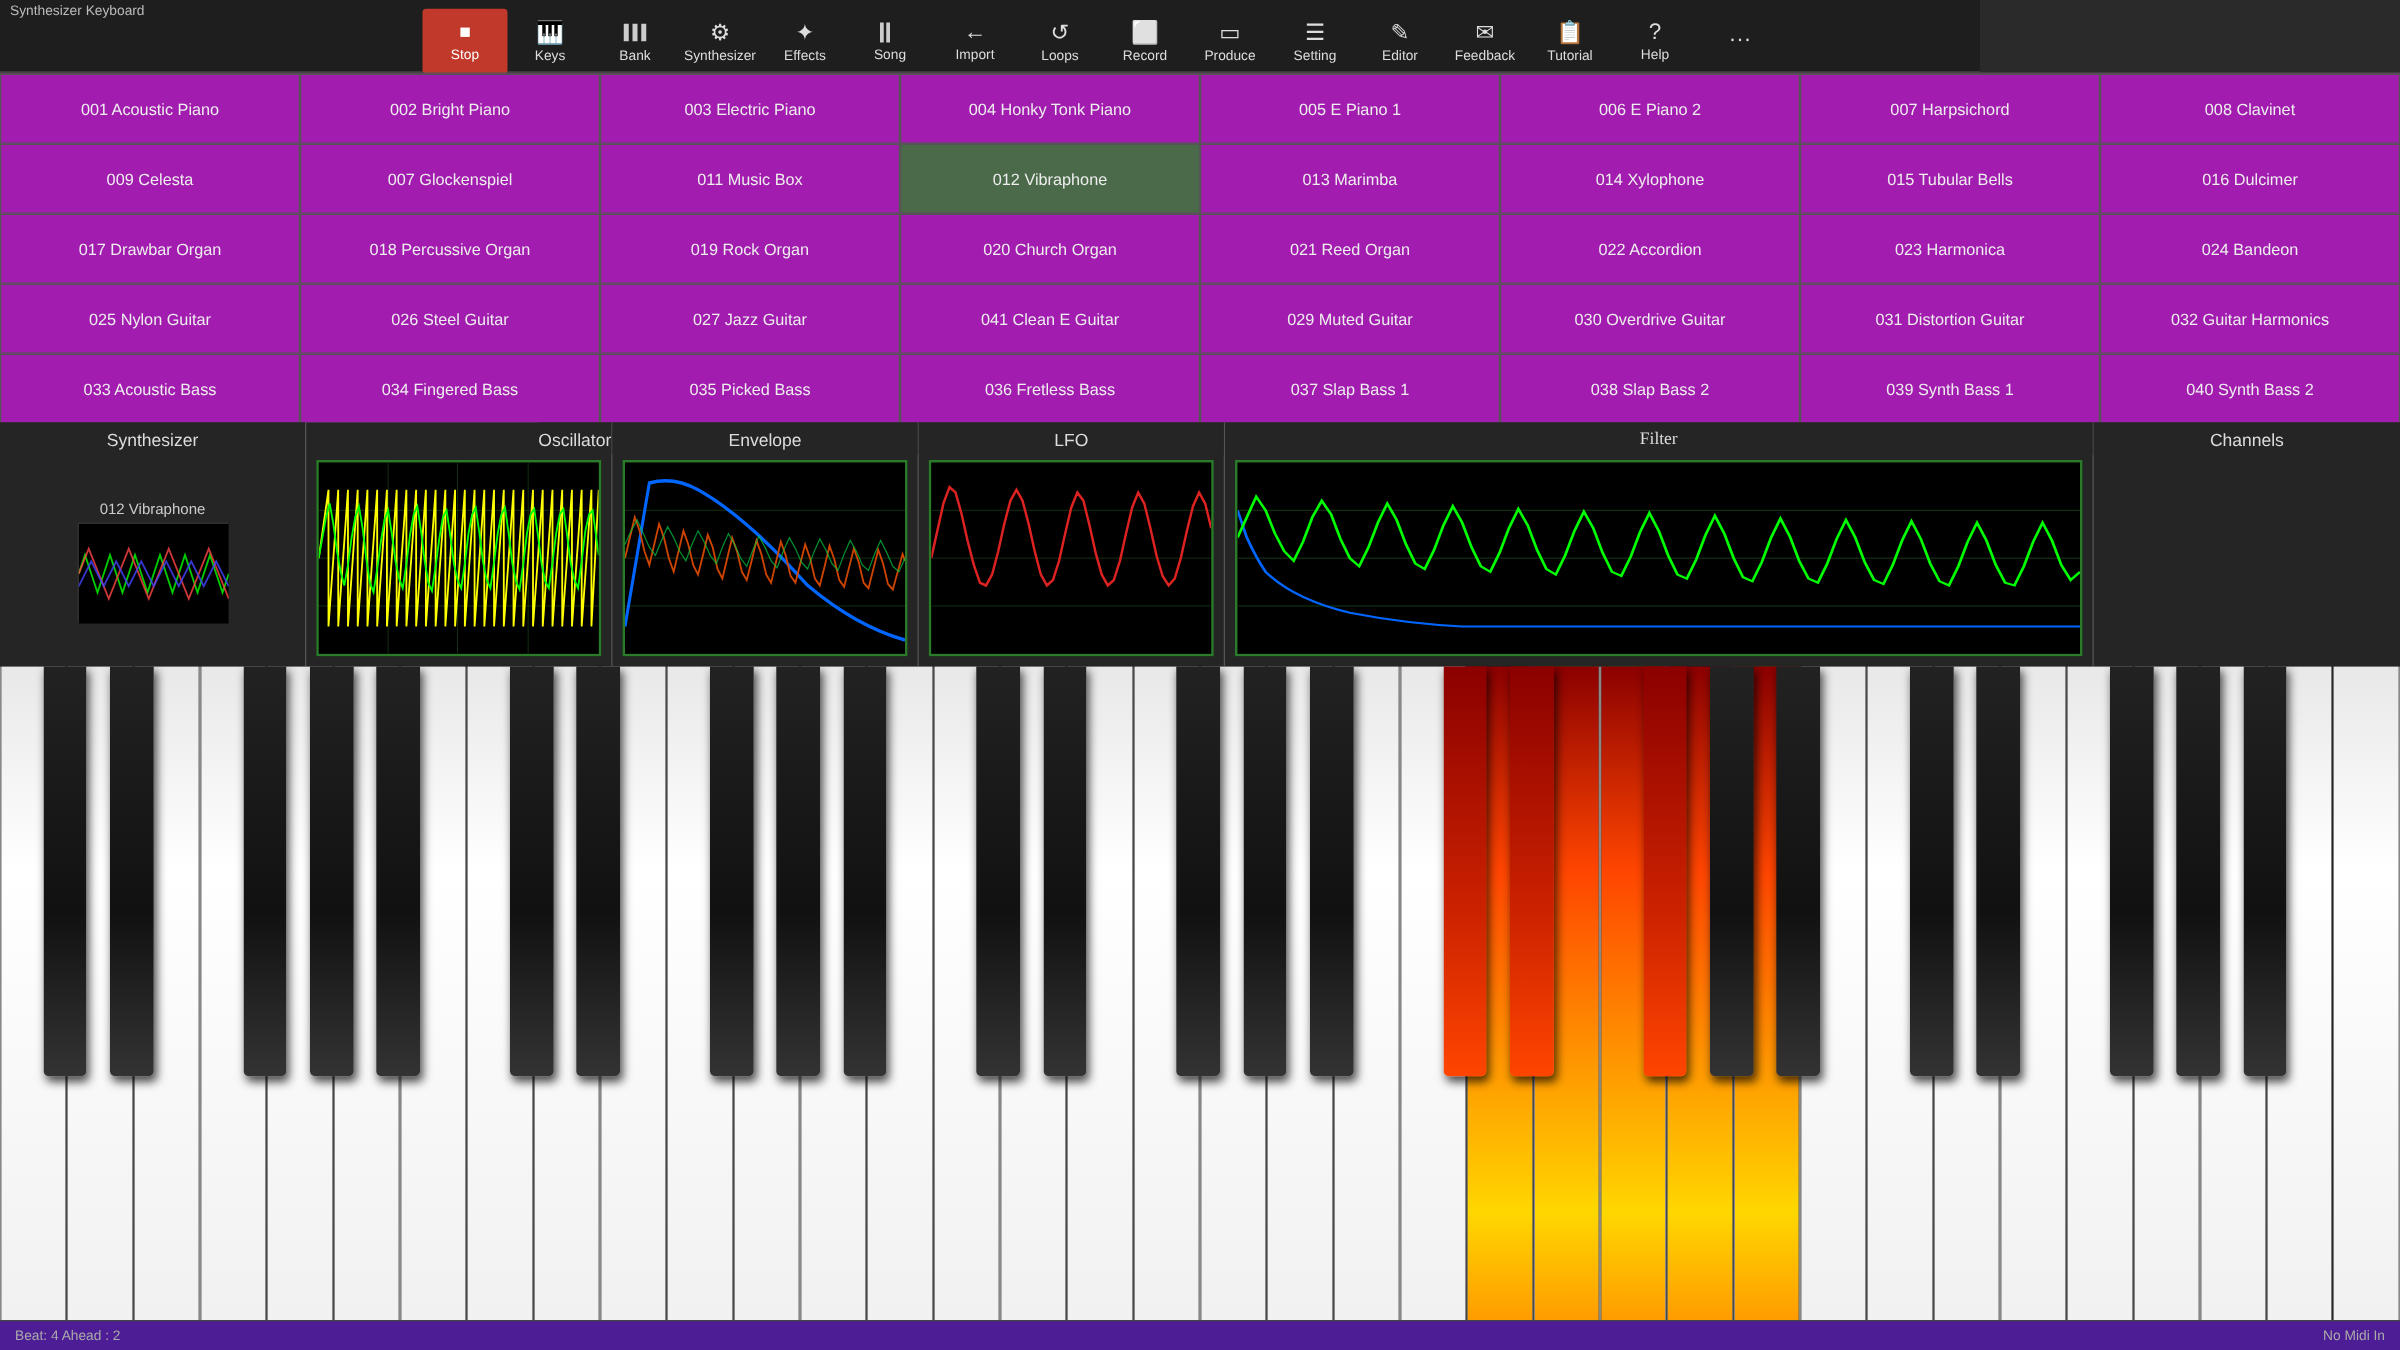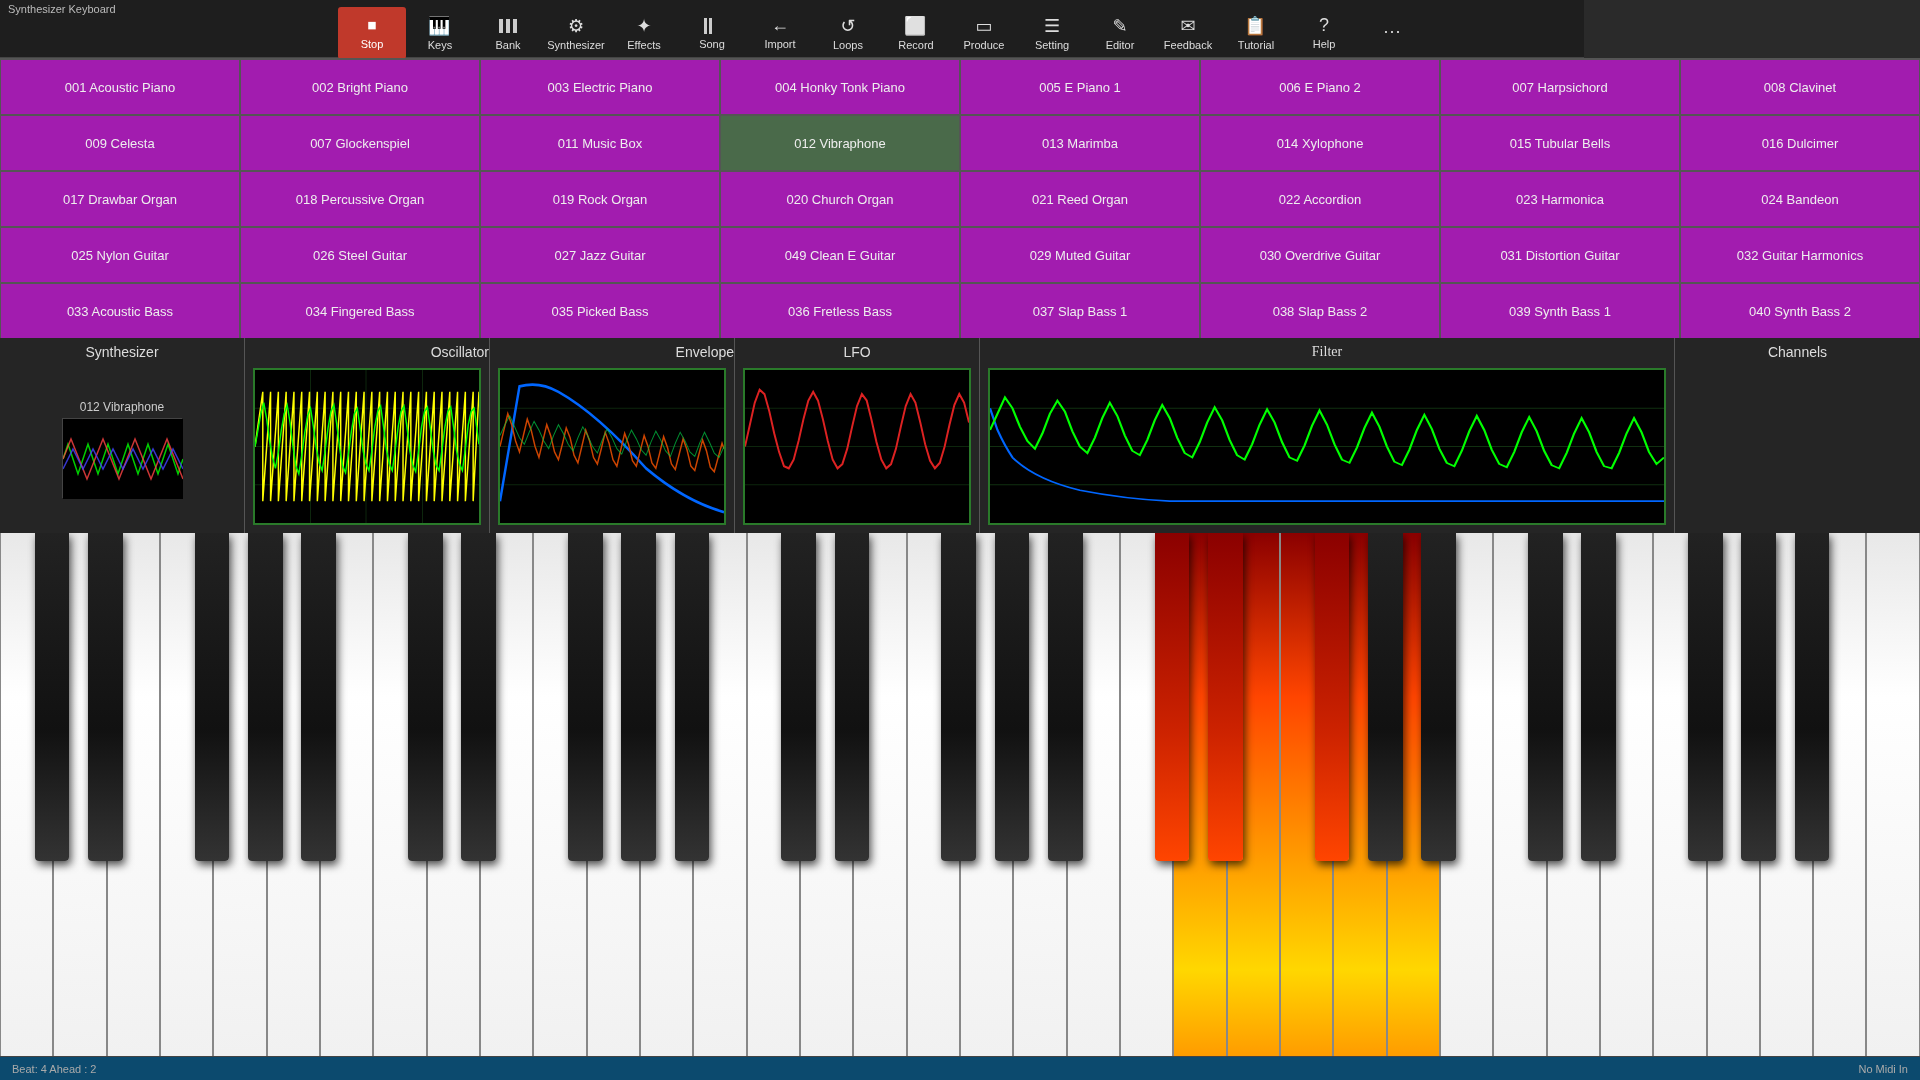--- a/index.html
+++ b/index.html
@@ -220,21 +220,21 @@
     .black-key.active-key {
       background: linear-gradient(to bottom, #8B0000 0%, #CC2200 60%, #FF4500 100%);
     }
 
     
     #status-bar {
       position: absolute;
       bottom: 0; left: 0;
       width: 1920px;
       height: 24px;
-      background: #0c4a6e;
+      background: #4c1d95;
       border-top: 1px solid #444;
       display: flex;
       align-items: center;
       justify-content: space-between;
       padding: 0 12px;
       font-size: 11px;
       color: #aaa;
     }
 
     
@@ -344,21 +344,21 @@
     <div class="instrument-cell">018 Percussive Organ</div>
     <div class="instrument-cell">019 Rock Organ</div>
     <div class="instrument-cell">020 Church Organ</div>
     <div class="instrument-cell">021 Reed Organ</div>
     <div class="instrument-cell">022 Accordion</div>
     <div class="instrument-cell">023 Harmonica</div>
     <div class="instrument-cell">024 Bandeon</div>
     <div class="instrument-cell">025 Nylon Guitar</div>
     <div class="instrument-cell">026 Steel Guitar</div>
     <div class="instrument-cell">027 Jazz Guitar</div>
-    <div class="instrument-cell">049 Clean E Guitar</div>
+    <div class="instrument-cell">041 Clean E Guitar</div>
     <div class="instrument-cell">029 Muted Guitar</div>
     <div class="instrument-cell">030 Overdrive Guitar</div>
     <div class="instrument-cell">031 Distortion Guitar</div>
     <div class="instrument-cell">032 Guitar Harmonics</div>
     <div class="instrument-cell">033 Acoustic Bass</div>
     <div class="instrument-cell">034 Fingered Bass</div>
     <div class="instrument-cell">035 Picked Bass</div>
     <div class="instrument-cell">036 Fretless Bass</div>
     <div class="instrument-cell">037 Slap Bass 1</div>
     <div class="instrument-cell">038 Slap Bass 2</div>
@@ -397,21 +397,21 @@
         <line x1="114" y1="0" x2="114" y2="140" stroke="#1a4a1a" stroke-width="0.5"></line>
         <line x1="172" y1="0" x2="172" y2="140" stroke="#1a4a1a" stroke-width="0.5"></line>
 
         <polyline points="0,70 8,20 8,120 16,20 16,120 24,20 24,120 32,20 32,120 40,20 40,120 48,20 48,120 56,20 56,120 64,20 64,120 72,20 72,120 80,20 80,120 88,20 88,120 96,20 96,120 104,20 104,120 112,20 112,120 120,20 120,120 128,20 128,120 136,20 136,120 144,20 144,120 152,20 152,120 160,20 160,120 168,20 168,120 176,20 176,120 184,20 184,120 192,20 192,120 200,20 200,120 208,20 208,120 216,20 216,120 224,20 224,120 230,20" stroke="#ffff00" stroke-width="1.5" fill="none"></polyline>
 
         <polyline points="0,70 3,55 6,40 9,30 12,45 15,65 18,80 21,90 24,75 27,55 30,40 33,32 36,48 39,70 42,88 45,95 48,78 51,58 54,42 57,35 60,52 63,72 66,85 69,92 72,74 75,53 78,38 81,32 84,50 87,72 90,88 93,94 96,76 99,56 102,40 105,35 108,53 111,74 114,86 117,92 120,74 123,52 126,38 129,33 132,52 135,73 138,86 141,92 144,73 147,52 150,38 153,33 156,52 159,74 162,87 165,93 168,74 171,52 174,38 177,34 180,53 183,74 186,87 189,92 192,73 195,52 198,38 201,34 204,53 207,74 210,86 213,92 216,72 219,50 222,38 225,35 228,55 230,68" stroke="#00ff00" stroke-width="1.5" fill="none"></polyline>
       </svg>
     </div>
   </div>
 
-  <div class="synth-section" id="sect-envelope" style="width:245px;align-items:flex-end;">
+  <div class="synth-section" id="sect-envelope" style="width:245px;">
     <div class="synth-section-title">Envelope</div>
     <div class="wave-display">
       <svg width="100%" height="100%" viewBox="0 0 230 140" preserveAspectRatio="none">
         <rect width="230" height="140" fill="#000"></rect>
         <line x1="0" y1="35" x2="230" y2="35" stroke="#1a4a1a" stroke-width="0.5"></line>
         <line x1="0" y1="70" x2="230" y2="70" stroke="#1a4a1a" stroke-width="0.5"></line>
         <line x1="0" y1="105" x2="230" y2="105" stroke="#1a4a1a" stroke-width="0.5"></line>
 
         <path d="M0,120 L20,15 Q40,10 60,20 Q100,40 150,90 Q190,120 230,130" stroke="#0066ff" stroke-width="2.5" fill="none"></path>
 

